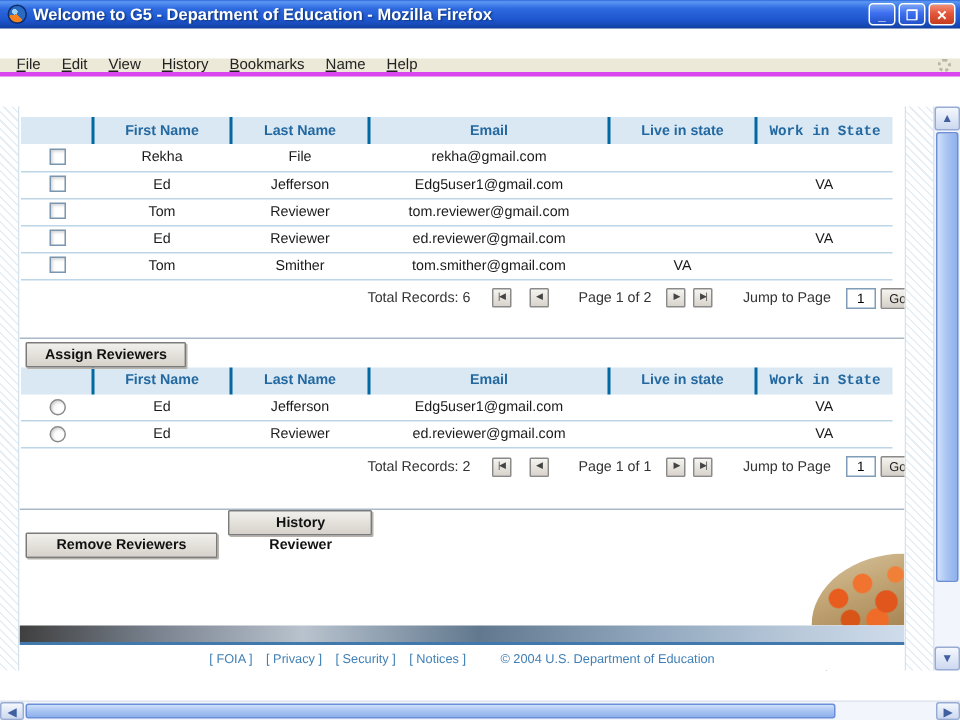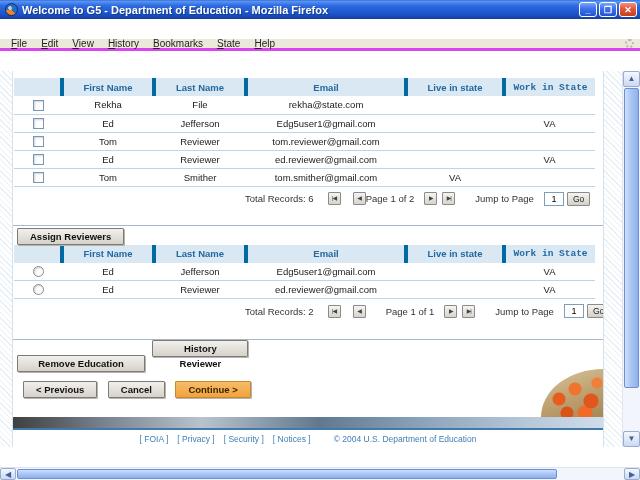--- a/index.html
+++ b/index.html
@@ -37,21 +37,21 @@
   .main { flex:1; display:flex; min-height:0; }
   .stripes { background:repeating-linear-gradient(45deg,#ffffff 0 3px,#e6eef6 3px 4px); }
   .stripe-left { flex:0 0 13px; border-right:1px solid #d4e2ee; }
   .stripe-right { flex:0 0 19px; border-left:1px solid #d4e2ee; }
   .content { flex:1; background:#fff; position:relative; overflow:hidden; }
 
   
   table.grid { border-collapse:collapse; table-layout:fixed; width:581px; margin-left:1px;
     font-size:9.5px; color:#1a1a1a; }
   table.grid th { background:#d9e8f3; color:#2468a0; font-weight:bold; height:18px;
-    border-right:4px solid #0369a1; text-align:center; }
+    border-right:2px solid #0369a1; text-align:center; }
   table.grid th:last-child { border-right:none;font-family:Liberation Mono, monospace; }
   table.grid td { height:18px; text-align:center; border-bottom:1px solid #bcd6e8; }
   .col-sel{width:48px}.col-first{width:92px}.col-last{width:92px}.col-email{width:160px}.col-live{width:98px}.col-work{width:91px}
   .checkbox { display:inline-block; width:11px; height:11px; background:#fff; border:1px solid #7a96b0;
     box-shadow:inset 1px 1px 2px rgba(0,0,0,.18); vertical-align:middle; }
   .radio { display:inline-block; width:11px; height:11px; background:#fff; border:1px solid #8a8a8a;
     border-radius:50%; box-shadow:inset 1px 1px 2px rgba(0,0,0,.18); vertical-align:middle; }
 
   
   .pager-row { display:flex; align-items:center; height:24px; font-size:9.5px; color:#333; padding-left:232px; }
@@ -130,21 +130,21 @@
       <div class="win-btn close">✕</div>
     </div>
   </div>
 
   <div class="menubar">
     <span class="menu-item">File</span>
     <span class="menu-item">Edit</span>
     <span class="menu-item">View</span>
     <span class="menu-item">History</span>
     <span class="menu-item">Bookmarks</span>
-    <span class="menu-item">State</span>
+    <span class="menu-item">Name</span>
     <span class="menu-item">Help</span>
     <span class="throbber"></span>
   </div>
 
   <div class="main">
     <div class="stripes stripe-left"></div>
 
     <div class="content">
       <div class="spacer-6"></div>
 
@@ -165,21 +165,21 @@
           <th>Email</th>
           <th>Live in state</th>
           <th>Work in State</th>
         </tr>
           </thead>
         <tbody id="avail-body">
             <tr>
               <td><span class="checkbox"></span></td>
               <td>Rekha</td>
               <td>File</td>
-              <td>rekha@state.com</td>
+              <td>rekha@gmail.com</td>
               <td></td>
               <td></td>
             </tr>
             <tr>
               <td><span class="checkbox"></span></td>
               <td>Ed</td>
               <td>Jefferson</td>
               <td>Edg5user1@gmail.com</td>
               <td></td>
               <td>VA</td>
@@ -208,21 +208,21 @@
               <td>VA</td>
               <td></td>
             </tr>
           </tbody>
       </table>
 
       <div class="pager-row">
         <span class="pager-label">Total Records: 6</span>
         <span class="pager-btn" style="margin-left:14px">|◀</span>
         <span class="pager-btn" style="margin-left:12px">◀</span>
-        <span class="pager-label" style="">Page 1 of 2</span>
+        <span class="pager-label" style="margin-left:20px">Page 1 of 2</span>
         <span class="pager-btn" style="margin-left:10px">▶</span>
         <span class="pager-btn" style="margin-left:5px">▶|</span>
         <span class="pager-label" style="margin-left:20px">Jump to Page</span>
         <input class="jump-input" style="margin-left: 10px;" value="1">
         <span class="go-btn" style="margin-left:3px">Go</span>
       </div>
 
       <div class="divider" style="margin-top:14px"></div>
 
       <div class="actions-block">
@@ -277,27 +277,22 @@
         <span class="pager-btn" style="margin-left:10px">▶</span>
         <span class="pager-btn" style="margin-left:5px">▶|</span>
         <span class="pager-label" style="margin-left:20px">Jump to Page</span>
         <input class="jump-input" style="margin-left: 10px;" value="1">
         <span class="go-btn" style="margin-left:3px">Go</span>
       </div>
 
       <div class="divider" style="margin-top:16px"></div>
 
       <div class="actions-block">
-        <span class="btn" style="width:128px">Remove Education</span>
+        <span class="btn" style="width:128px">Remove Reviewers</span>
         <span class="btn" style="width:96px">History Reviewer</span>
-      </div>
-      <div class="actions-row2">
-        <span class="btn">&lt; Previous</span>
-        <span class="btn">Cancel</span>
-        <span class="btn orange">Continue &gt;</span>
       </div>
 
       <a class="back-top">^ Back to Top</a>
 
       <div class="chairs"></div>
 
       <div class="bottom-block">
         <div class="grad-bar"></div>
         <div class="blue-line"></div>
         <div class="footer-bar">

